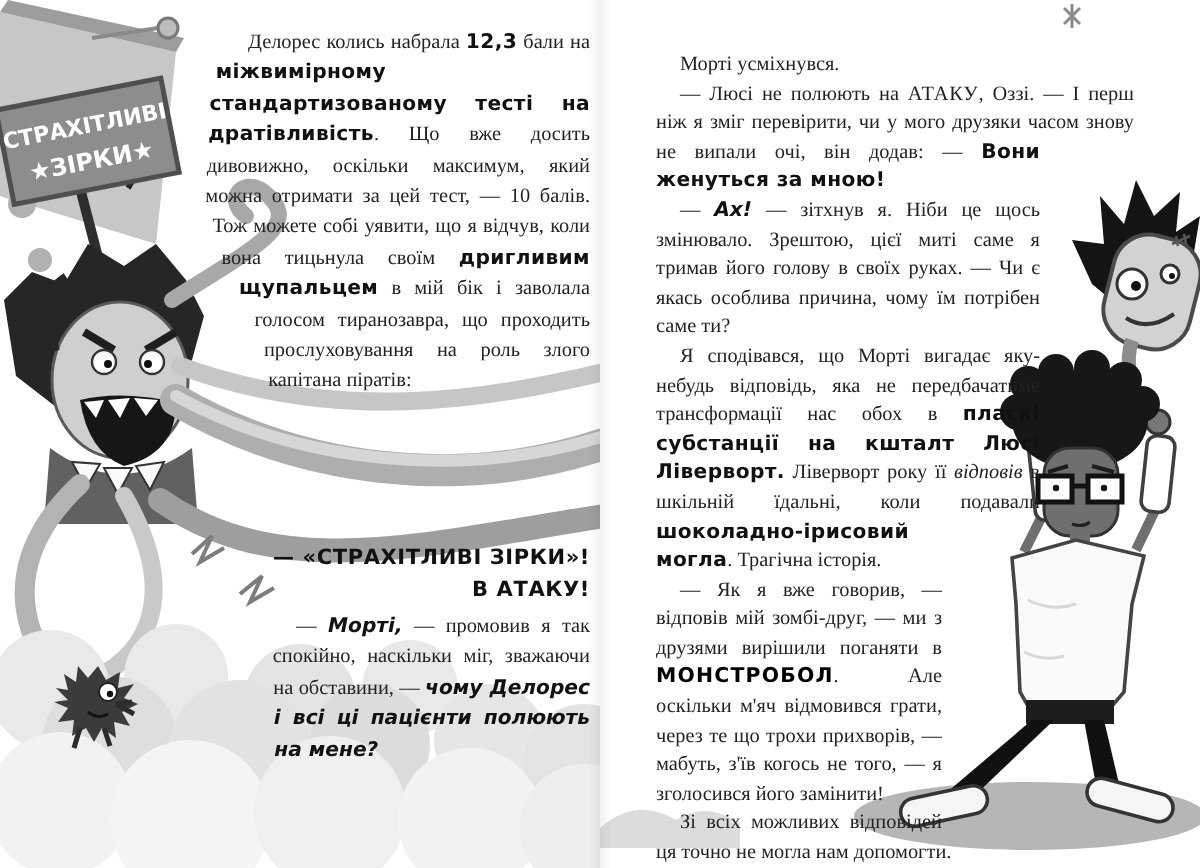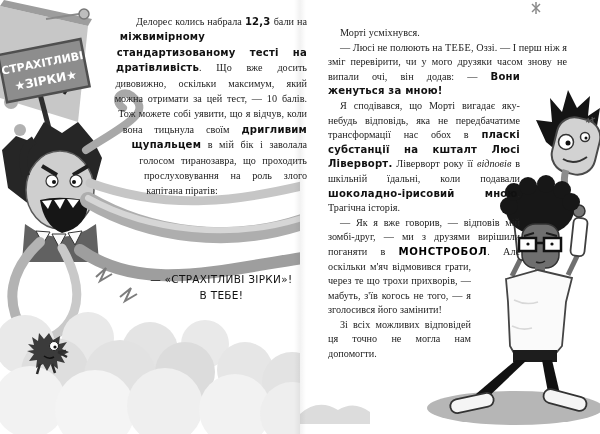--- a/index.html
+++ b/index.html
@@ -5,31 +5,31 @@
   html,body{margin:0;padding:0;background:#ffffff;}
   .spread{position:relative;width:600px;height:434px;background:#ffffff;overflow:hidden;
           font-family:"Liberation Serif",serif;color:#222;}
   .page{position:absolute;top:0;height:434px;width:300px;}
   .page-left{left:0;}
   .page-right{left:300px;}
   .gutter{position:absolute;left:294px;top:0;width:12px;height:434px;
           background:linear-gradient(90deg,rgba(0,0,0,0) 0%,rgba(0,0,0,0.05) 50%,rgba(0,0,0,0) 100%);}
   .illus{position:absolute;left:0;top:0;width:300px;height:434px;}
   .text-col{position:absolute;z-index:2;text-align:justify;}
-  .left-col{left:20px;top:14px;width:287px;height:420px;
+  .left-col{left:8px;top:14px;width:287px;height:420px;
             font-size:10.2px;line-height:15.4px;}
   .right-col{left:28px;top:26px;width:239px;height:400px;
              font-size:10.2px;line-height:14.6px;}
   .wrapshape-left{float:left;width:132px;height:420px;
       shape-outside:polygon(0 0,104px 0,97px 26px,94px 92px,102px 122px,118px 150px,126px 176px,130px 420px,0 420px);}
   .wrapshape-right{float:right;width:96px;height:392px;
       shape-outside:polygon(96px 0,96px 392px,0 392px,0 236px,49px 236px,49px 58px,96px 58px);}
   p{margin:0;text-indent:12px;}
-  .shout{font-family:"DejaVu Sans",sans-serif;font-weight:400;font-size:10.5px;line-height:16px;
-         letter-spacing:.3px;color:#111;margin:72px 12px 3px 0;text-indent:0;text-align:center;}
+  .shout{font-family:"DejaVu Sans",sans-serif;font-weight:700;font-size:10.5px;line-height:16px;
+         letter-spacing:.3px;color:#111;margin:72px 0 3px 0;text-indent:0;text-align:right;}
   .hand{font-family:"DejaVu Sans",sans-serif;font-weight:700;font-size:.99em;letter-spacing:.2px;color:#111;}
   .hand-i{font-family:"DejaVu Sans",sans-serif;font-weight:700;font-style:italic;font-size:.99em;color:#111;}
   .caps{letter-spacing:.4px;}
   .black{font-family:"DejaVu Sans",sans-serif;font-weight:800;letter-spacing:.6px;color:#000;}
   .i{font-style:italic;}
   .sign-text{font-family:"DejaVu Sans",sans-serif;font-weight:700;fill:#ffffff;}
 </style>
 </head>
 <body>
 
@@ -118,21 +118,22 @@
         <circle cx="54" cy="346" r="4.5" fill="#fff" stroke="#222" stroke-width="1"></circle>
         <circle cx="55" cy="347" r="1.6" fill="#111"></circle>
         <path d="M44,356 q5,4 10,1" stroke="#111" stroke-width="1.5" fill="none"></path>
         <path d="M40,364 l-3,10 M52,364 l3,9 M58,352 l9,5 m-9,-5 l8,-1" stroke="#2c2c2c" stroke-width="2.5" fill="none"></path>
       </g>
     </svg>
 
     <div class="text-col left-col">
       <div class="wrapshape-left"></div>
       <p><span>Делорес колись набрала </span><span class="hand">12,3</span><span> бали на </span><span class="hand">міжвимірному стандартизованому тесті на дратівливість</span><span>. Що вже досить дивовижно, оскільки максимум, який можна отримати за цей тест, — 10 балів. Тож можете собі уявити, що я відчув, коли вона тицьнула своїм </span><span class="hand">дригливим щупальцем</span><span> в мій бік і заволала голосом тиранозавра, що проходить прослуховування на роль злого капітана піратів:</span></p>
-      <p class="shout"><span>— «СТРАХІТЛИВІ ЗІРКИ»!</span><br><span>В ТЕБЕ!</span></p>
+      <p class="shout"><span>— «СТРАХІТЛИВІ ЗІРКИ»!</span><br><span>В АТАКУ!</span></p>
+      <p><span>— </span><span class="hand-i">Морті,</span><span> — промовив я так спокійно, наскільки міг, зважаючи на обставини, — </span><span class="hand-i">чому Делорес і всі ці пацієнти полюють на мене?</span></p>
     </div>
   </div>
 
   <div class="page page-right">
 
     <svg class="illus" viewBox="0 0 300 434" aria-hidden="true">
 
       <g stroke="#8a8a8a" stroke-width="1.5">
         <line x1="232" y1="4" x2="240" y2="12"></line>
           <line x1="240" y1="4" x2="232" y2="12"></line>
@@ -201,21 +202,22 @@
           </g>
         <g transform="rotate(15 265 400)">
             <rect x="243" y="393" width="44" height="14" rx="7" fill="#f5f5f5" stroke="#333" stroke-width="1.8"></rect>
           </g>
       </g>
     </svg>
 
     <div class="text-col right-col">
       <div class="wrapshape-right"></div>
       <p><span>Морті усміхнувся.</span></p>
-      <p><span>— Люсі не полюють на </span><span class="caps">ТЕБЕ</span><span>, Оззі. — І перш ніж я зміг перевірити, чи у мого друзяки часом знову не випали очі, він додав: — </span><span class="hand">Вони женуться за мною!</span></p>
-      <p><span>Я сподівався, що Морті вигадає яку-небудь відповідь, яка не передбачатиме трансформації нас обох в </span><span class="hand">пласкі субстанції на кшталт Люсі Ліверворт.</span><span> Ліверворт року її </span><span class="i">відповів</span><span> в шкільній їдальні, коли подавали </span><span class="hand">шоколадно-ірисовий мною</span><span>. Трагічна історія.</span></p>
+      <p><span>— Люсі не полюють на </span><span class="caps">АТАКУ</span><span>, Оззі. — І перш ніж я зміг перевірити, чи у мого друзяки часом знову не випали очі, він додав: — </span><span class="hand">Вони женуться за мною!</span></p>
+      <p><span>— </span><span class="hand-i">Ах!</span><span> — зітхнув я. Ніби це щось змінювало. Зрештою, цієї миті саме я тримав його голову в своїх руках. — Чи є якась особлива причина, чому їм потрібен саме ти?</span></p>
+      <p><span>Я сподівався, що Морті вигадає яку-небудь відповідь, яка не передбачатиме трансформації нас обох в </span><span class="hand">пласкі субстанції на кшталт Люсі Ліверворт.</span><span> Ліверворт року її </span><span class="i">відповів</span><span> в шкільній їдальні, коли подавали </span><span class="hand">шоколадно-ірисовий могла</span><span>. Трагічна історія.</span></p>
       <p><span>— Як я вже говорив, — відповів мій зомбі-друг, — ми з друзями вирішили поганяти в </span><span class="black">МОНСТРОБОЛ</span><span>. Але оскільки м'яч відмовився грати, через те що трохи прихворів, — мабуть, з'їв когось не того, — я зголосився його замінити!</span></p>
       <p><span>Зі всіх можливих відповідей ця точно не могла нам допомогти.</span></p>
     </div>
   </div>
 
   <div class="gutter"></div>
 </div>
 
 </body></html>

